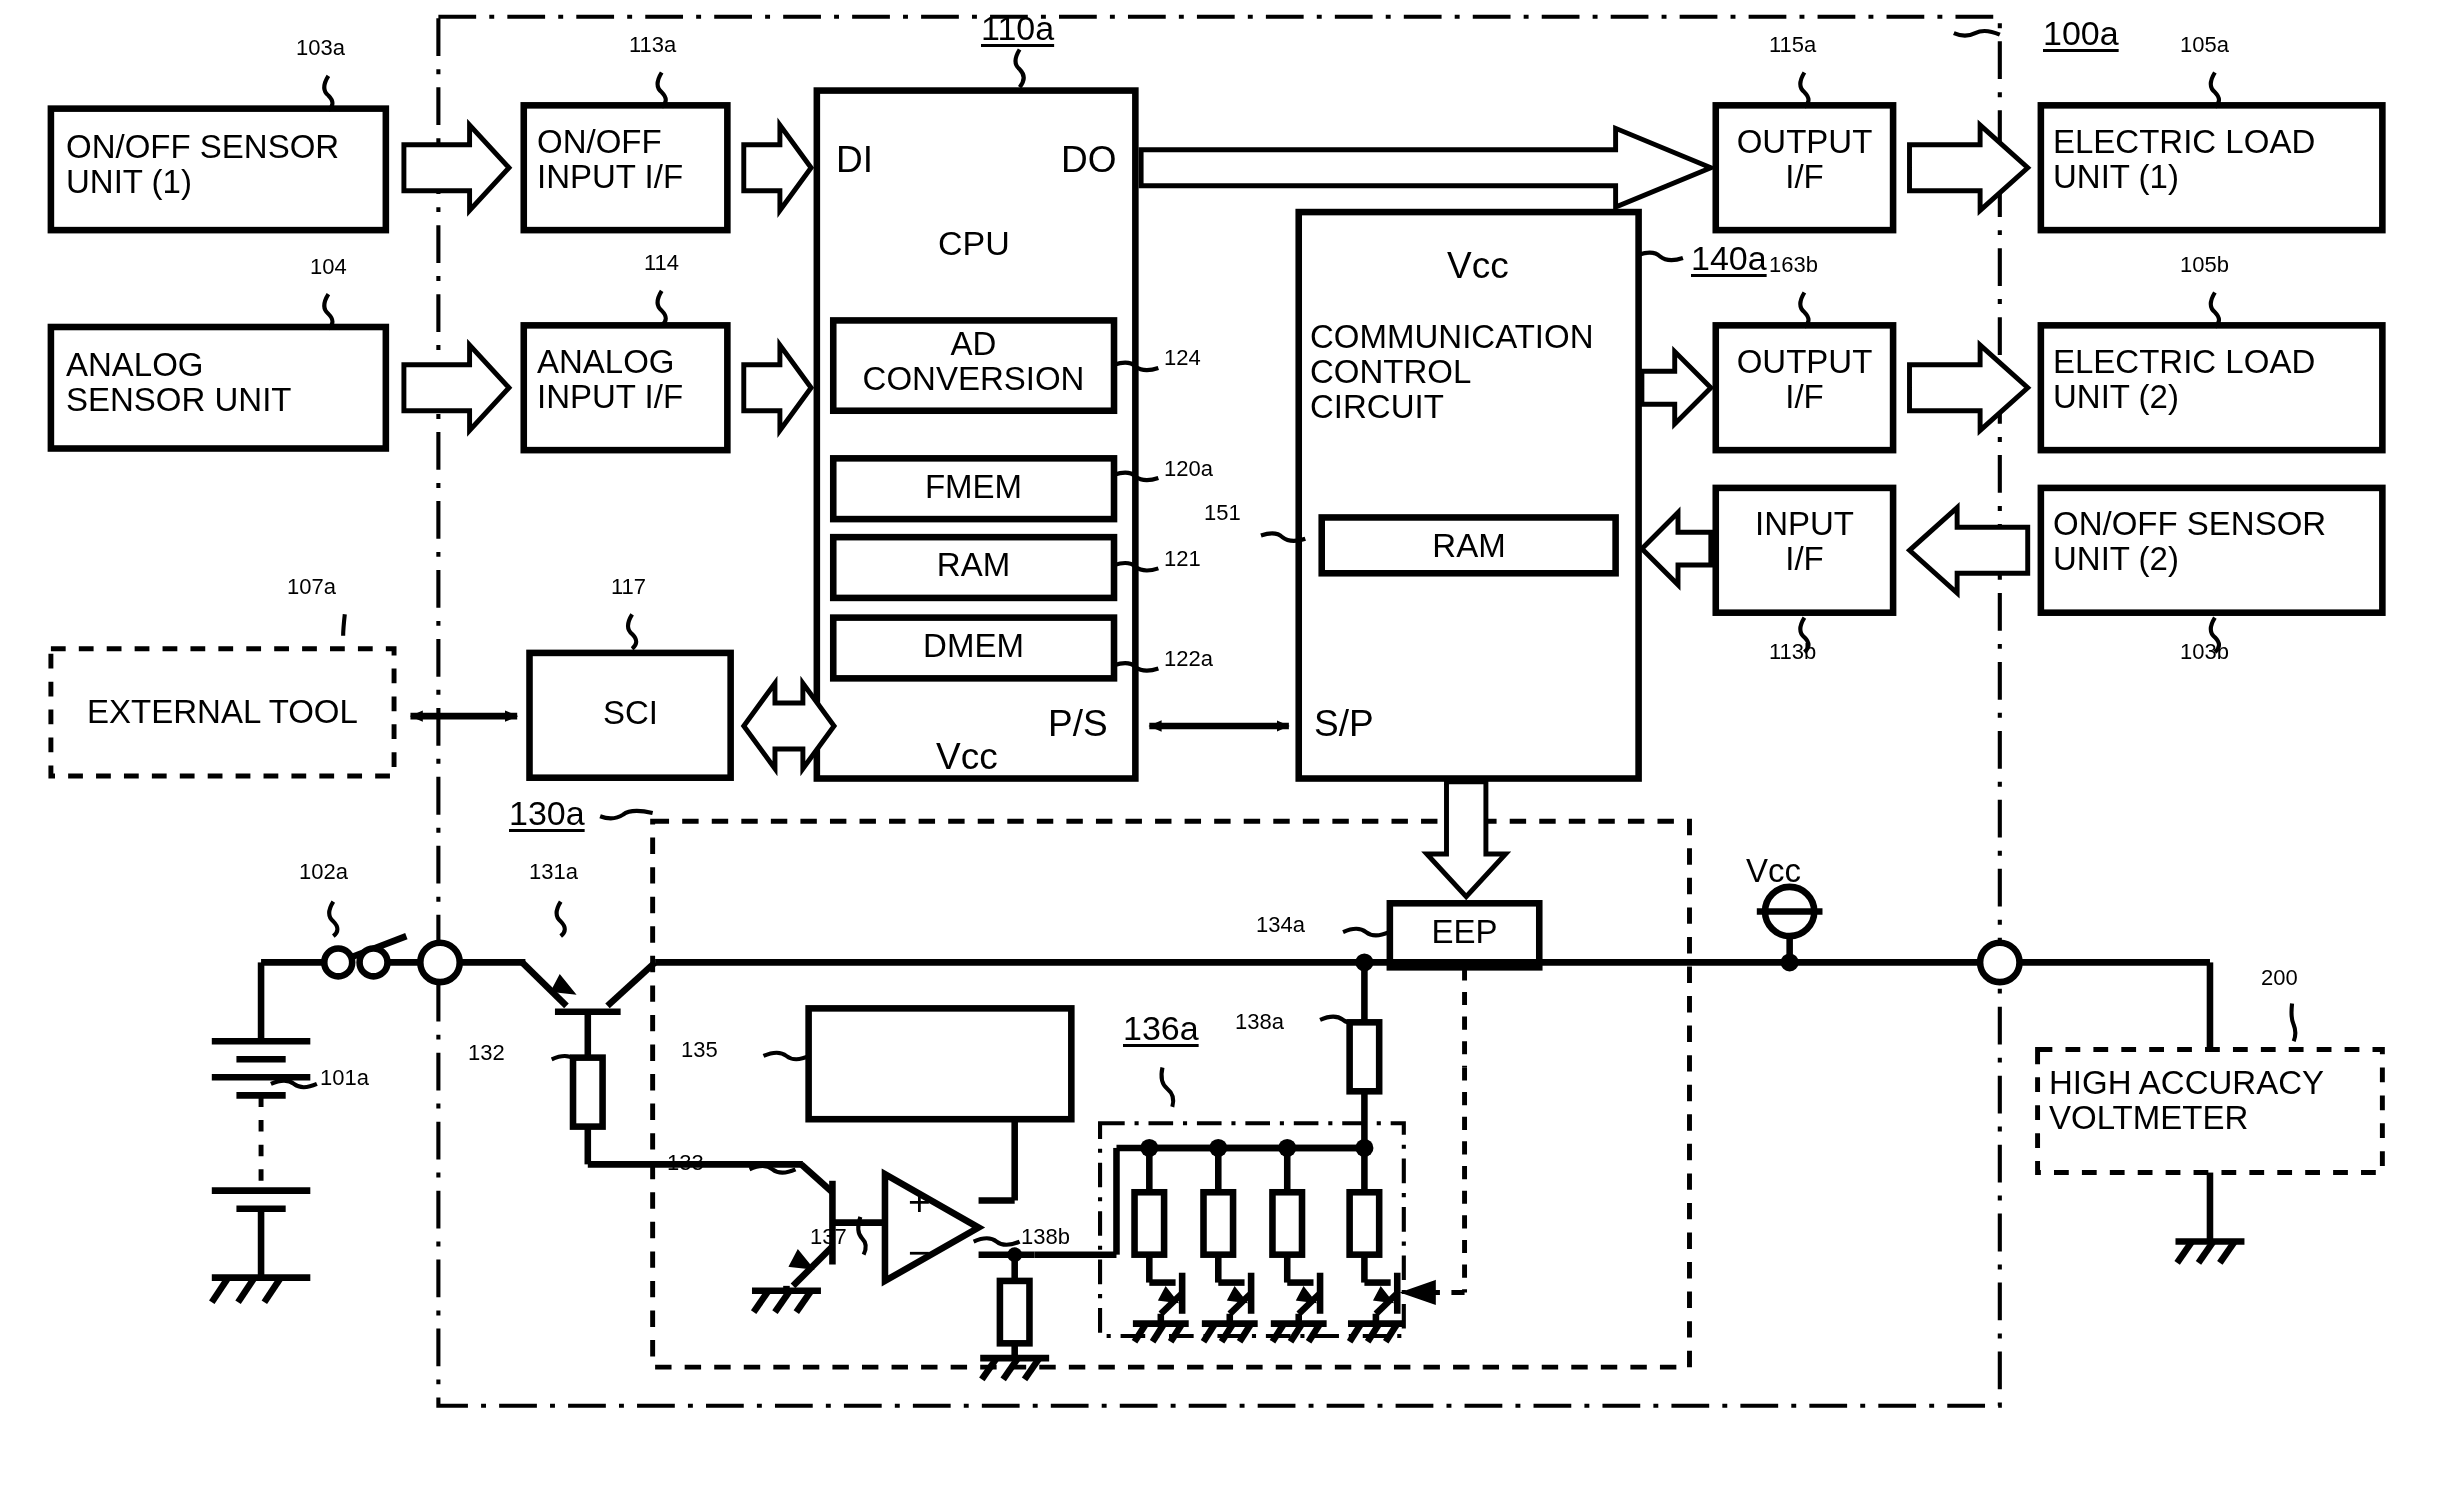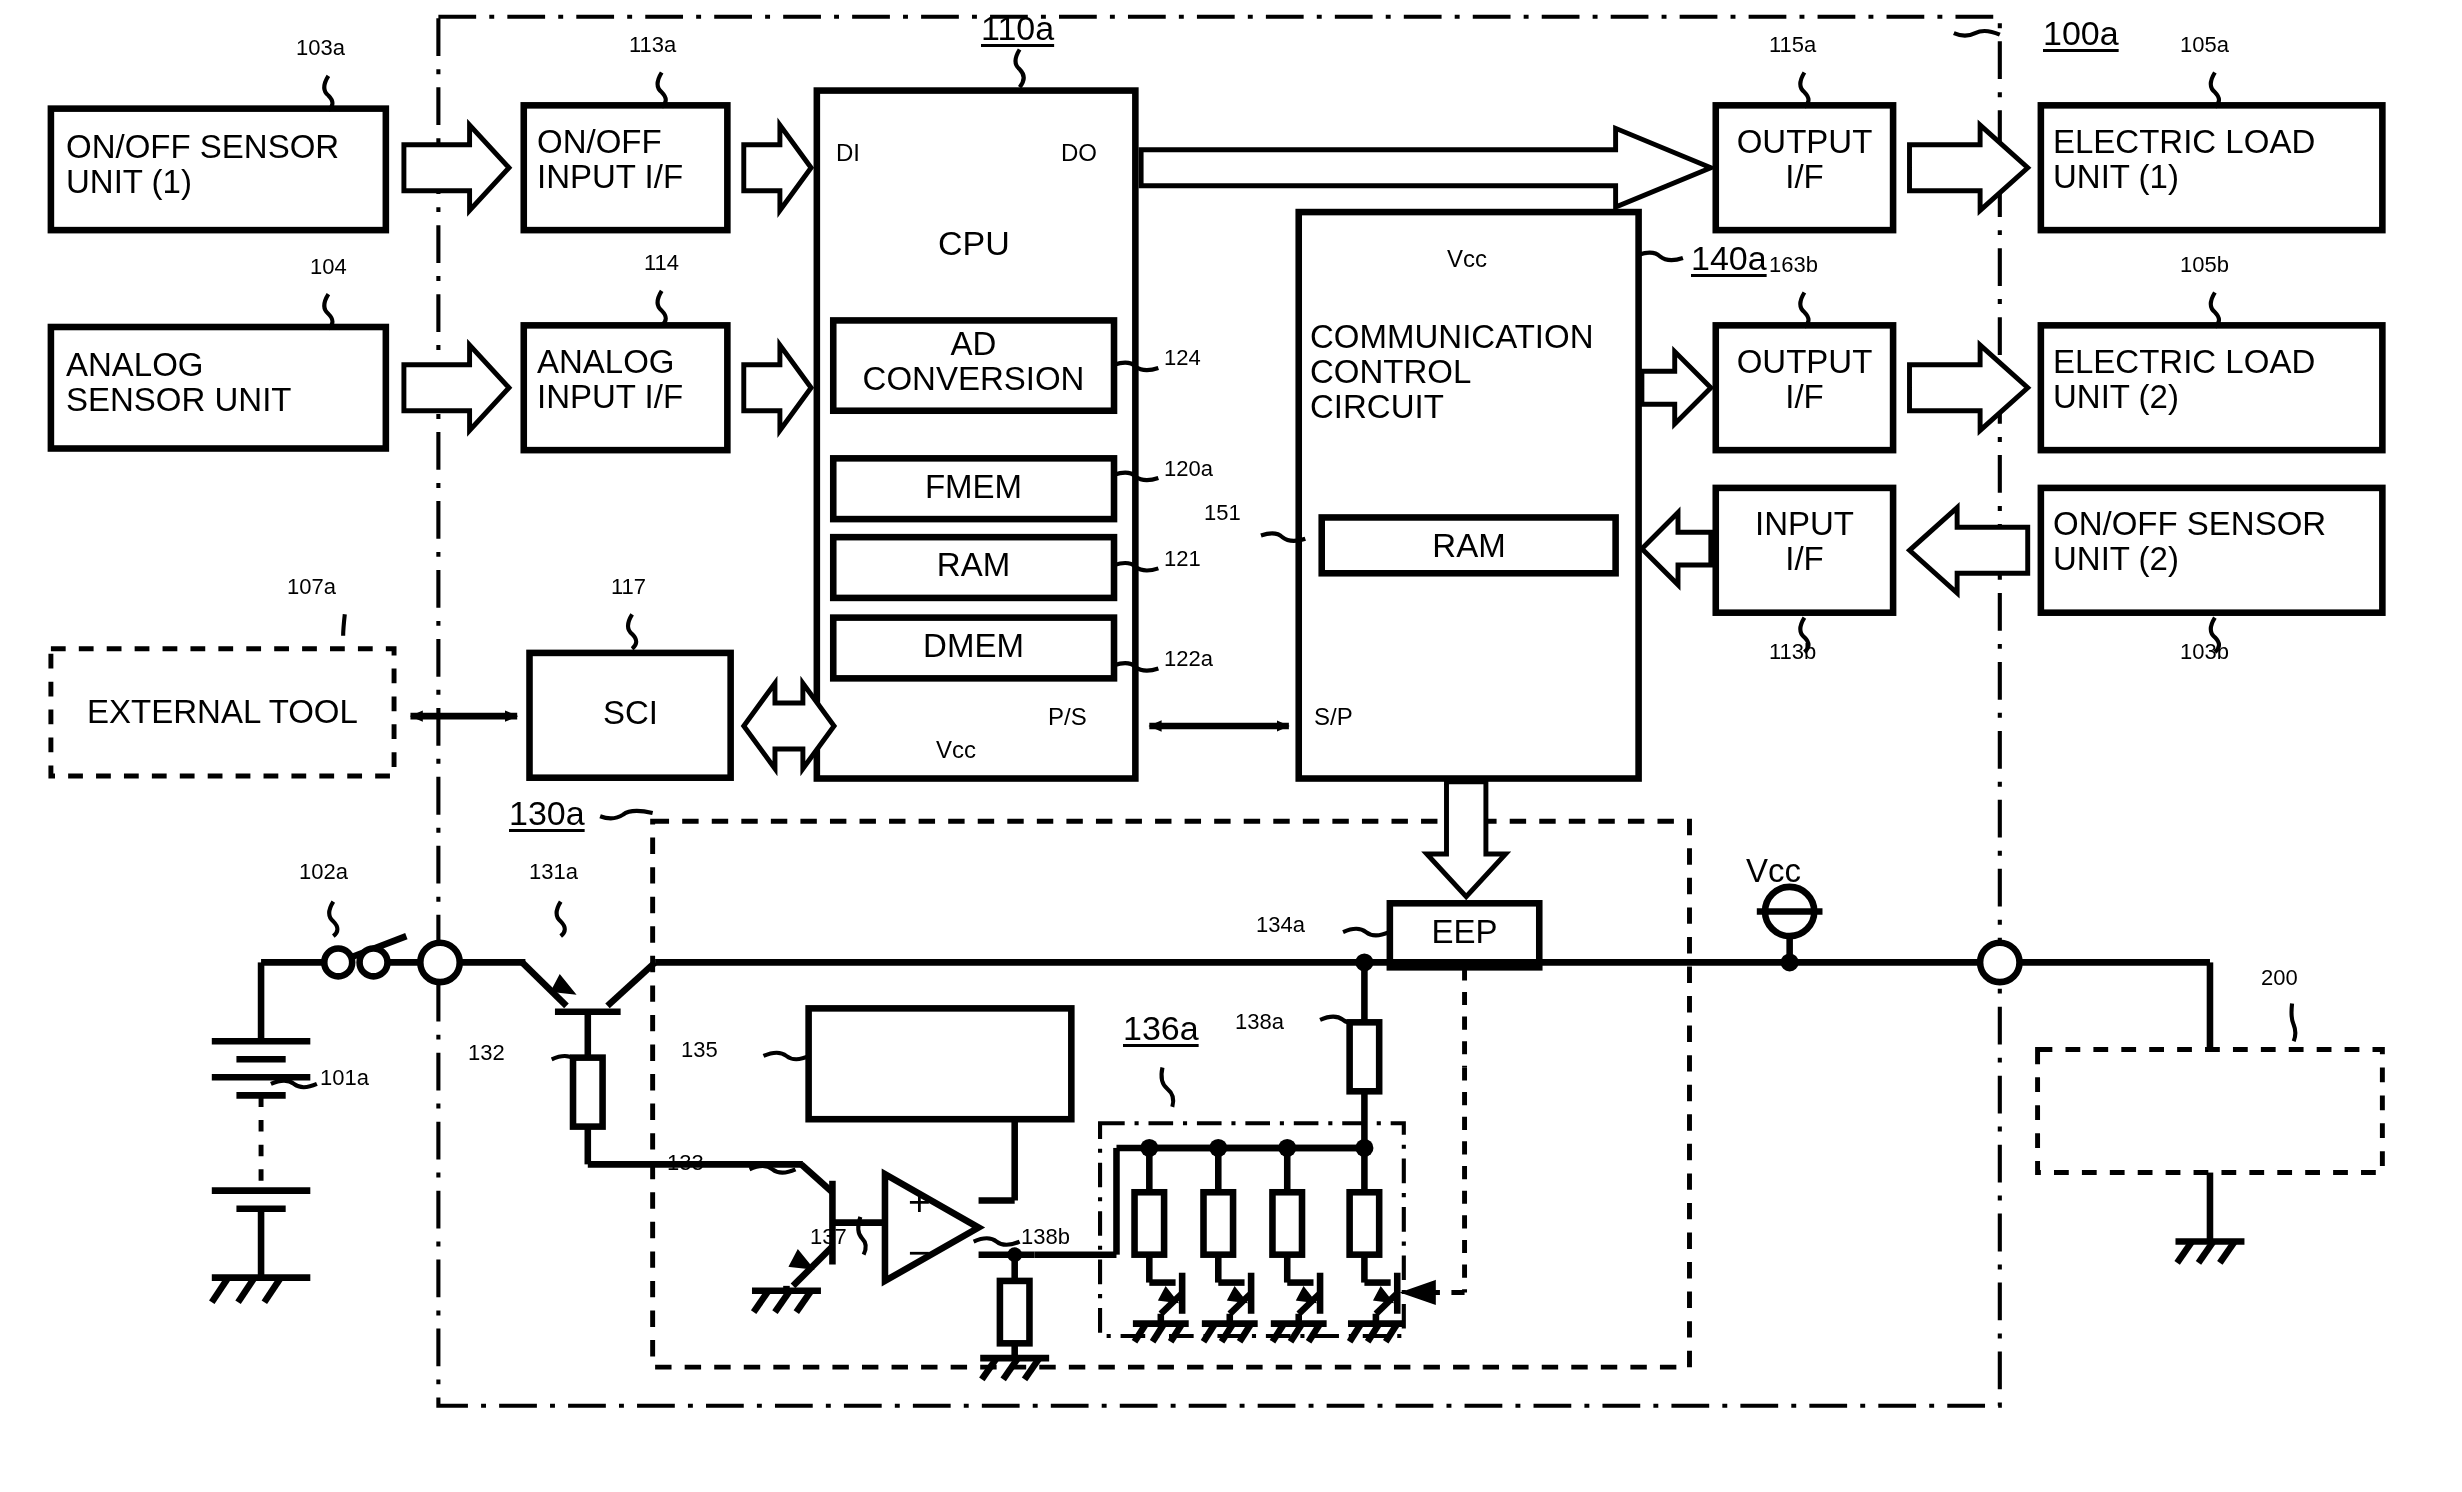--- a/index.html
+++ b/index.html
@@ -7,21 +7,21 @@
   body{font-family:"Liberation Sans", sans-serif;}
   #stage{position:relative;width:2462px;height:1493px;background:#fff;overflow:hidden;}
   svg#fig{position:absolute;left:0;top:0;width:2462px;height:1493px;}
 
   
   .lbl{position:absolute;color:#000;line-height:1.06;white-space:pre;}
   .ref{font-size:22px;letter-spacing:0px;}
   .refu{font-size:34px;text-decoration:underline;text-underline-offset:4.1px;}
   .boxtxt{font-size:33px;}
   .boxtxt.big{font-size:34px;}
-  .port{font-size:24px;}
+  .port{font-size:37px;}
   .ctr{text-align:center;}
 </style>
 </head>
 <body>
 
 <div id="stage">
 
 <svg id="fig" viewBox="0 0 2999 1818">
   <defs>
     <marker id="solidArrow" markerWidth="16" markerHeight="14" refX="15" refY="7" orient="auto" markerUnits="userSpaceOnUse">
@@ -434,19 +434,21 @@
 UNIT (1)</div>
 <div class="lbl boxtxt" style="left:2053px;top:345px;width:328px;">ELECTRIC LOAD
 UNIT (2)</div>
 <div class="lbl boxtxt" style="left:2053px;top:507px;width:328px;">ON/OFF SENSOR
 UNIT (2)</div>
 
 <div class="lbl boxtxt ctr" style="left:51px;top:695px;width:343px;">EXTERNAL TOOL</div>
 <div class="lbl boxtxt ctr" style="left:530px;top:696px;width:201px;">SCI</div>
 
 <div class="lbl boxtxt ctr" style="left:1390px;top:915px;width:149px;">EEP</div>
+<div class="lbl boxtxt" style="left:2049px;top:1066px;width:333px;">HIGH ACCURACY
+VOLTMETER</div>
 <div class="lbl boxtxt" style="left:1746px;top:854px;">Vcc</div>
 
 <div class="lbl boxtxt" style="left:908px;top:1181px;font-size:39px;">+</div>
 <div class="lbl boxtxt" style="left:908px;top:1232px;font-size:39px;">−</div>
 
 </div>
 
 
 </body></html>

